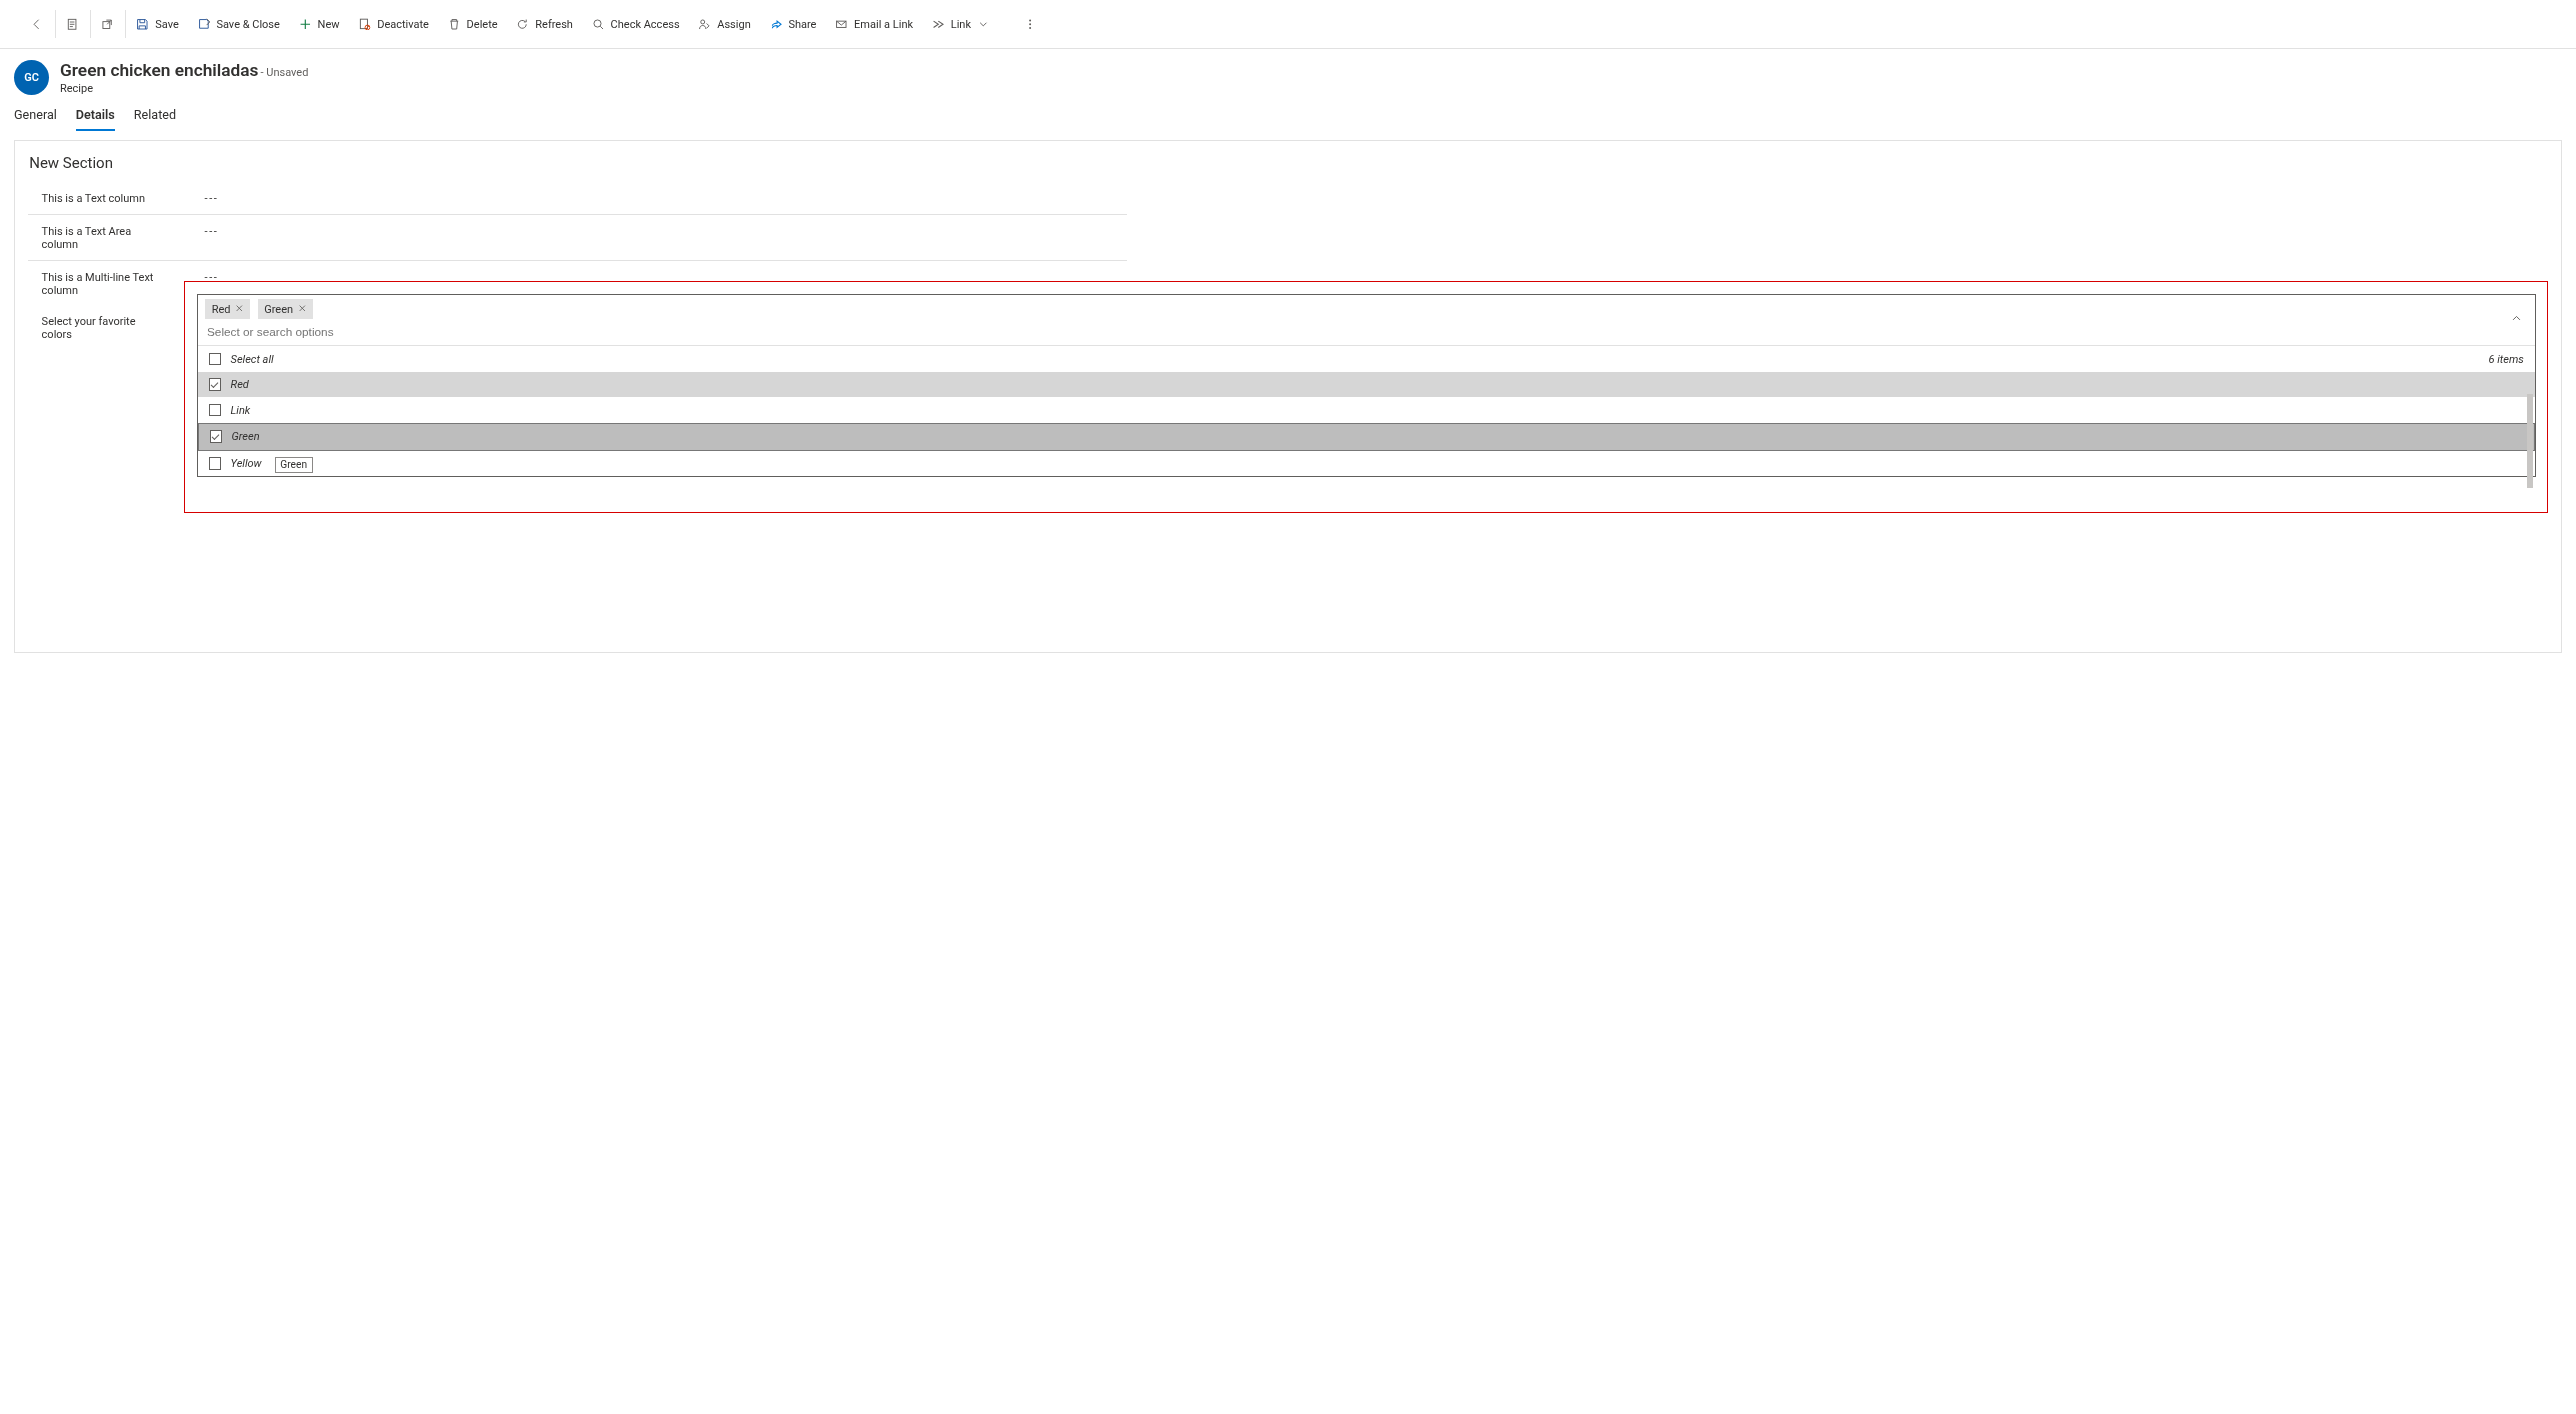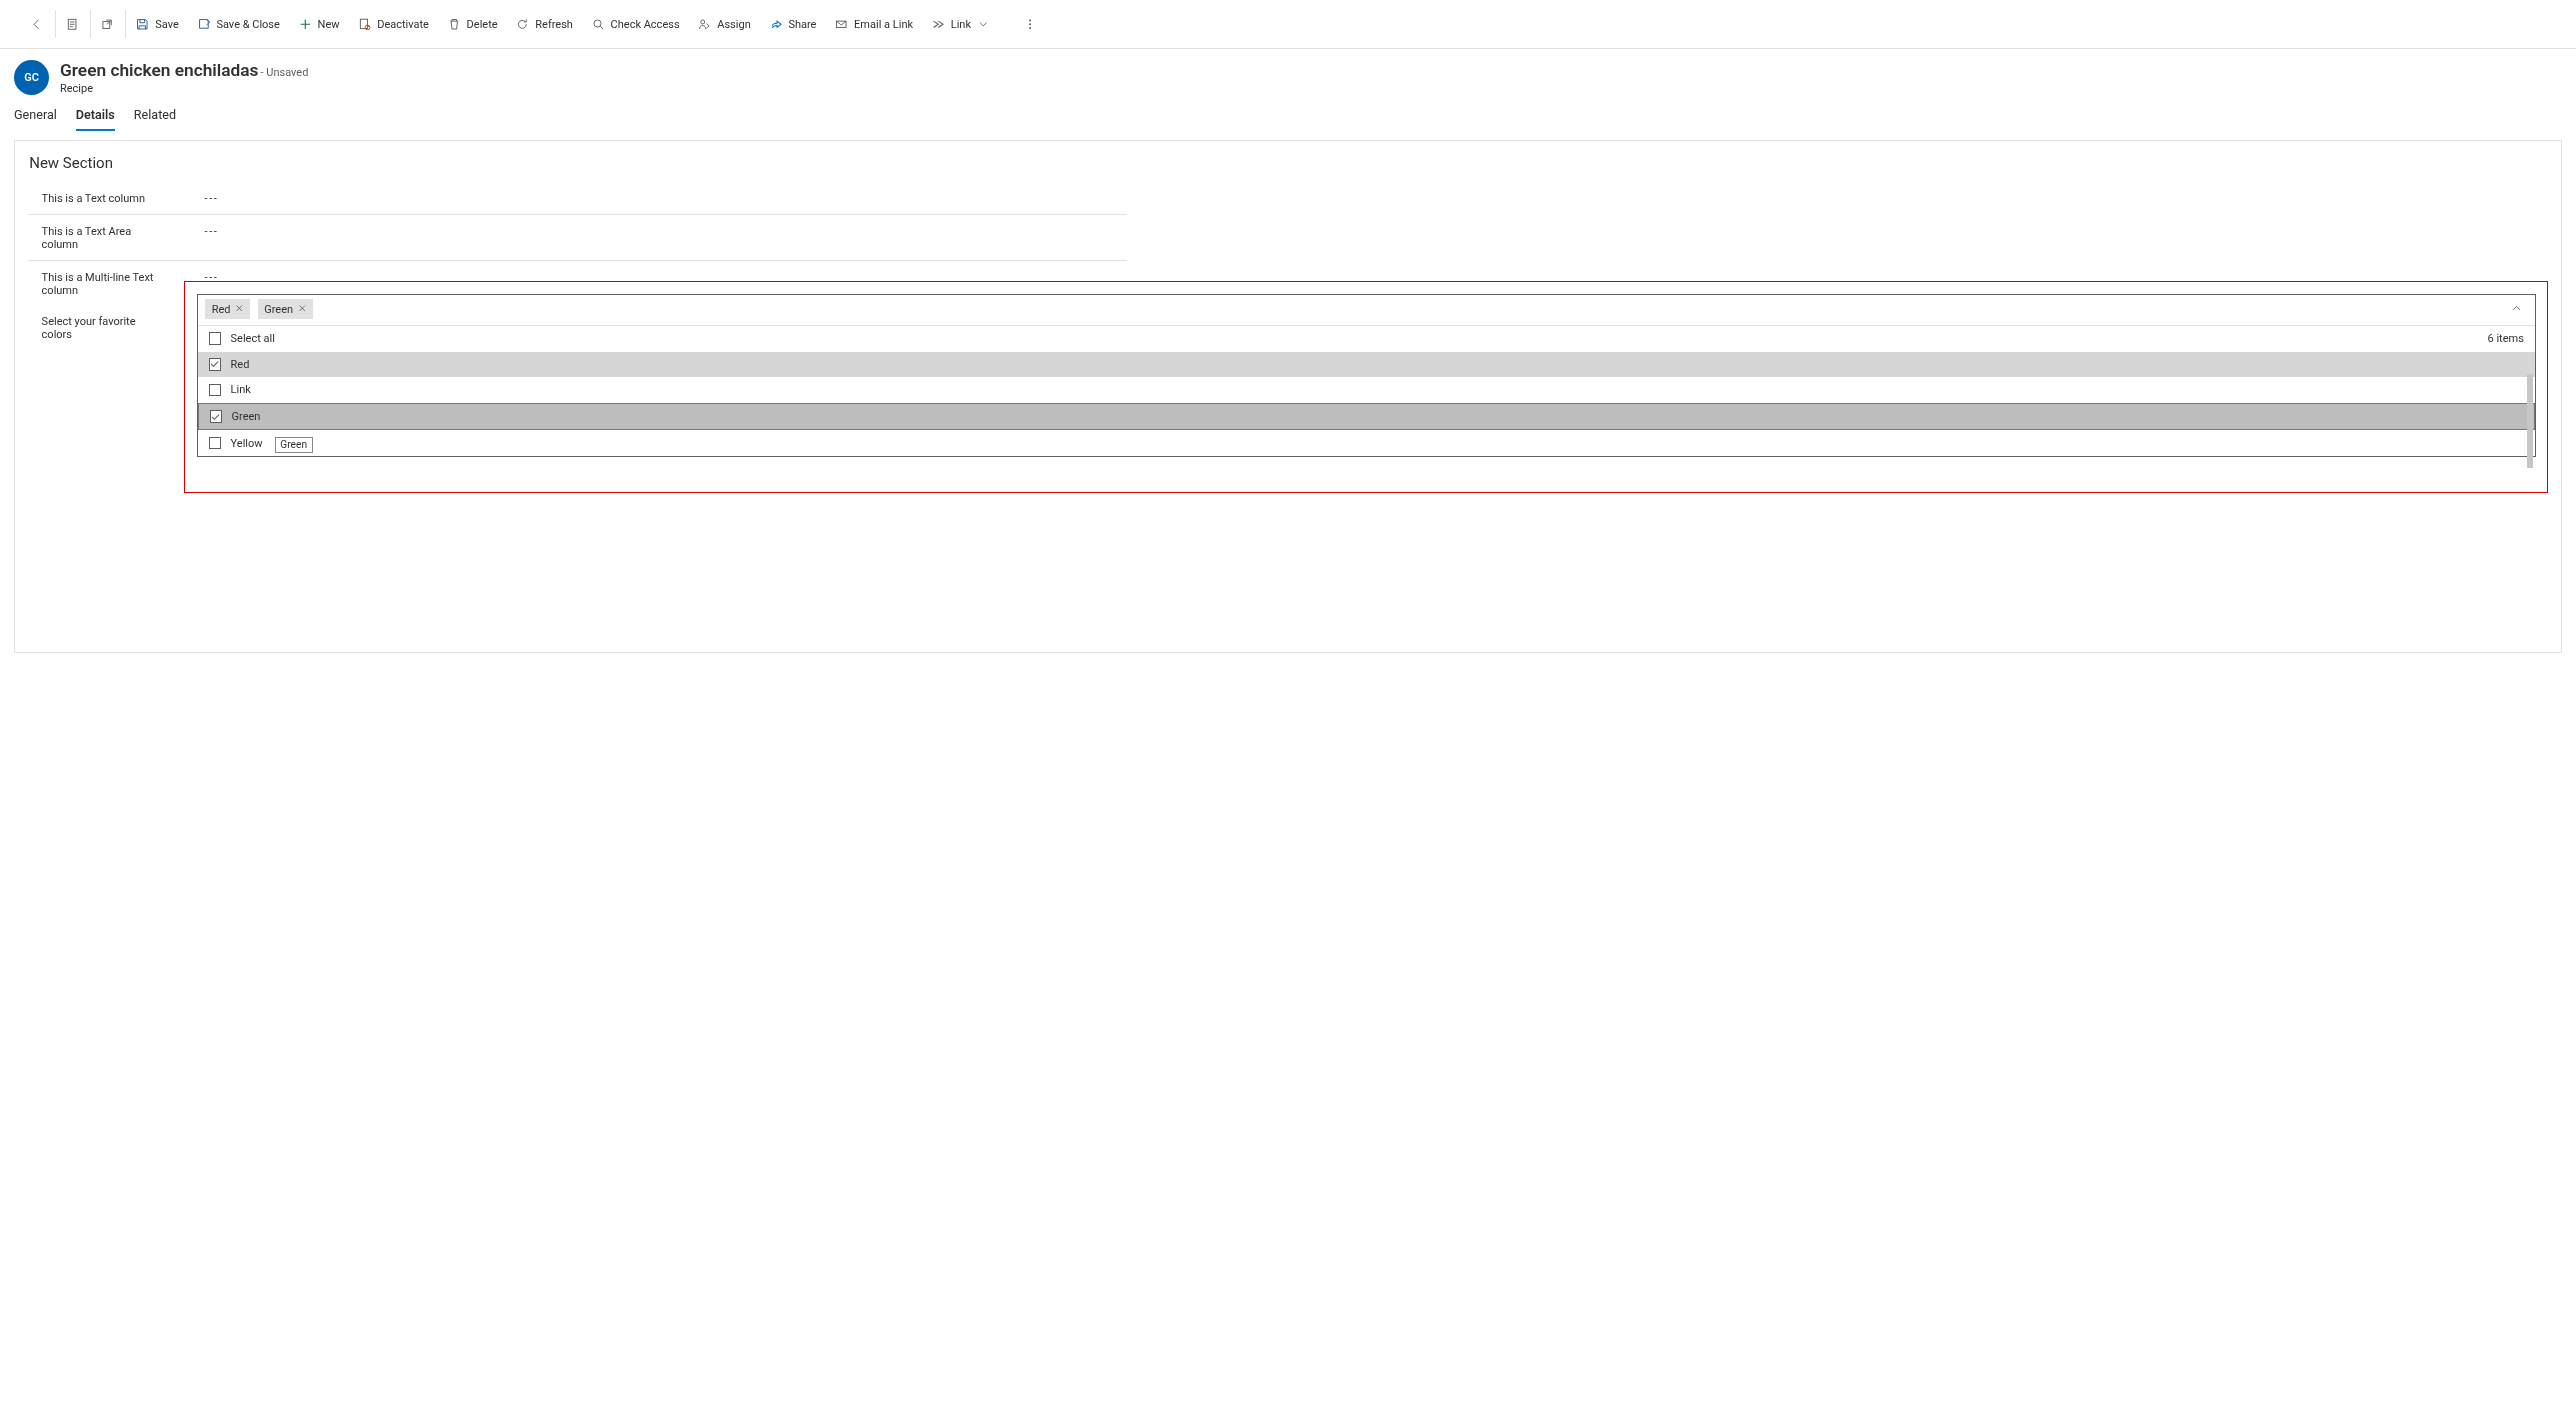--- a/index.html
+++ b/index.html
@@ -89,21 +89,21 @@
     font-size:11px;
   }
   .pill .x { cursor:pointer; }
   .ms-input {
     border:none; outline:none; width:80%; color:var(--text-muted);
     font-size:11.8px; padding:1.6px 1.6px 4.7px 1.6px;
   }
   .chev { position:absolute; right:12.6px; top:50%; transform:translateY(-50%); }
   .ms-list-wrap { border-top:0.8px solid var(--border); position:relative; }
   .ms-sel-all, .ms-row {
-    display:flex; align-items:center; gap:9.4px; padding:6.3px 11px;
+    display:flex; align-items:center; gap:9.4px; padding:6.3px 11px;font-style:italic;
   }
   .ms-sel-all { justify-content:space-between; }
   .ms-sel-all .left { display:flex; align-items:center; gap:9.4px; }
   .count { color:var(--text); }
   .ms-row.selected { background:var(--row-sel); }
   .ms-row.focused  { background:var(--row-hov); border:0.8px solid #777; }
   .cb {
     width:12.6px; height:12.6px; border:0.8px solid #605e5c; display:inline-flex;
     align-items:center; justify-content:center; background:#fff;
   }
@@ -280,20 +280,21 @@
                   <path d="M3 3l10 10M13 3 3 13"></path>
                 </svg></span>
             </span>
             <span class="pill">
               <span>Green</span>
               <span class="x"><svg width="8.6" height="8.6" viewBox="0 0 16 16" stroke="#605e5c" stroke-width="1.6">
                   <path d="M3 3l10 10M13 3 3 13"></path>
                 </svg></span>
             </span>
           </div>
+        <input class="ms-input" placeholder="Select or search options" style="">
         <span class="chev">
           <svg width="11" height="11" viewBox="0 0 16 16" fill="none" stroke="#605e5c" stroke-width="1.4">
               <path d="M3 10l5-5 5 5"></path>
             </svg>
         </span>
       </div>
 
       <div class="ms-list-wrap">
         <div class="ms-sel-all">
           <div class="left">

